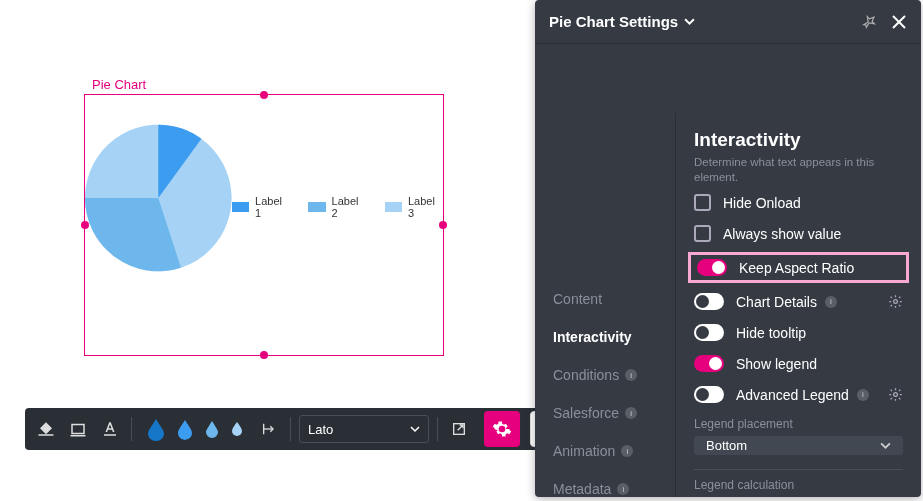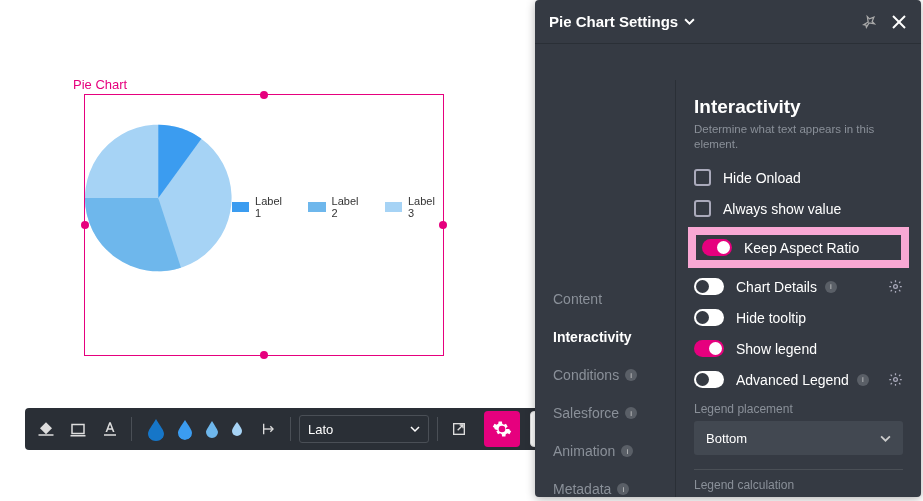--- a/index.html
+++ b/index.html
@@ -1,20 +1,20 @@
 <!DOCTYPE html>
 <html><head>
 <meta charset="utf-8">
 <style>
 * { box-sizing: border-box; margin: 0; padding: 0; font-family: -apple-system, BlinkMacSystemFont, "Segoe UI", Arial, sans-serif; }
 body { width: 923px; height: 501px; background: #fff; position: relative; overflow: hidden; }
 
 
 .canvas-region { position: absolute; left: 0; top: 0; width: 530px; height: 501px; }
-.chart-label { position: absolute; left: 73px; top: 77px; color: #e6007e; font-size: 13px; }
+.chart-label { position: absolute; left: 92px; top: 77px; color: #e6007e; font-size: 13px; }
 .chart-frame { position: absolute; left: 84px; top: 94px; width: 360px; height: 262px; border: 1px solid #e6007e; background: #fff; }
 .sel-handle { position: absolute; width: 8px; height: 8px; background: #e6007e; border-radius: 50%; }
 .sh-top { left: 50%; top: -4px; transform: translateX(-50%); }
 .sh-right { right: -4px; top: 50%; transform: translateY(-50%); }
 .sh-bottom { left: 50%; bottom: -4px; transform: translateX(-50%); }
 .sh-left { left: -4px; top: 50%; transform: translateY(-50%); }
 .pie-wrap { display: flex; flex-direction: row; align-items: center; padding-top: 28px; }
 .legend-row { display: flex; gap: 18px; margin-top: 18px; font-size: 11px; color: #333; }
 .lg { display: flex; align-items: center; gap: 6px; }
 .lg .sw { width: 18px; height: 10px; }
@@ -36,32 +36,32 @@
 .panel-head-right { display: flex; gap: 14px; align-items: center; }
 .pin-icon, .close-icon { cursor: pointer; color: #aaa; }
 .close-icon { color: #fff; font-size: 18px; }
 .panel-body { flex: 1; display: flex; overflow: hidden; align-items: flex-end; }
 .panel-tabs { width: 140px; padding: 18px 0 0 18px; display: flex; flex-direction: column; gap: 22px; }
 .tab { color: #8a9099; font-size: 14px; cursor: pointer; display: flex; align-items: center; gap: 6px; }
 .tab.active { color: #fff; font-weight: 700; }
 .tab .info { width: 12px; height: 12px; border-radius: 50%; background: #5a5f67; display: inline-flex; align-items: center; justify-content: center; font-size: 8px; color: #ccc; }
 .panel-content { flex: 1; border-left: 1px solid #2a2f36; padding: 16px 18px 0 18px; overflow-y: auto; }
 .sect-title { font-size: 19px; font-weight: 700; margin-bottom: 4px; }
-.sect-sub { font-size: 11.5px; color: #8a9099; line-height: 1.35; margin-bottom: 16px; }
+.sect-sub { font-size: 11.5px; color: #8a9099; line-height: 1.35; margin-bottom: 8px; }
 .opt-row { display: flex; align-items: center; margin-bottom: 14px; font-size: 14px; position: relative; }
 .chk { width: 17px; height: 17px; border: 2px solid #aab; border-radius: 3px; margin-right: 12px; cursor: pointer; flex-shrink: 0; }
 .tog { width: 30px; height: 17px; background: #fff; border-radius: 9px; margin-right: 12px; position: relative; cursor: pointer; flex-shrink: 0; }
 .tog::after { content: ""; position: absolute; width: 13px; height: 13px; background: #353a43; border-radius: 50%; top: 2px; left: 2px; }
 .tog.on { background: #e6007e; }
 .tog.on::after { background: #fff; left: 15px; }
 .opt-row .info { width: 12px; height: 12px; border-radius: 50%; background: #5a5f67; display: inline-flex; align-items: center; justify-content: center; font-size: 8px; color: #ccc; margin-left: 8px; }
 .opt-row .trail-gear { position: absolute; right: 0; color: #aab; cursor: pointer; }
-.highlight-box { border: 8px solid #f9a8d4; padding: 4px 6px; margin: -4px -6px 10px -6px; }
+.highlight-box { border: 3px solid #f9a8d4; padding: 4px 6px; margin: -4px -6px 10px -6px; }
 .field-label { font-size: 12px; color: #8a9099; margin-bottom: 5px; }
-.dd { background: #424851; height: 34px; border-radius: 3px; display: flex; align-items: center; justify-content: space-between; padding: 6px 12px; font-size: 13px; cursor: pointer; margin-bottom: 14px; }
+.dd { background: #424851; height: 19px; border-radius: 3px; display: flex; align-items: center; justify-content: space-between; padding: 6px 12px; font-size: 13px; cursor: pointer; margin-bottom: 14px; }
 .hr { height: 1px; background: #4a4f56; margin: 4px 0 8px; }
 
 svg { display: block; }
 </style>
 </head>
 <body>
 
 <div class="canvas-region">
   <div class="chart-label">Pie Chart</div>
   <div class="chart-frame">

